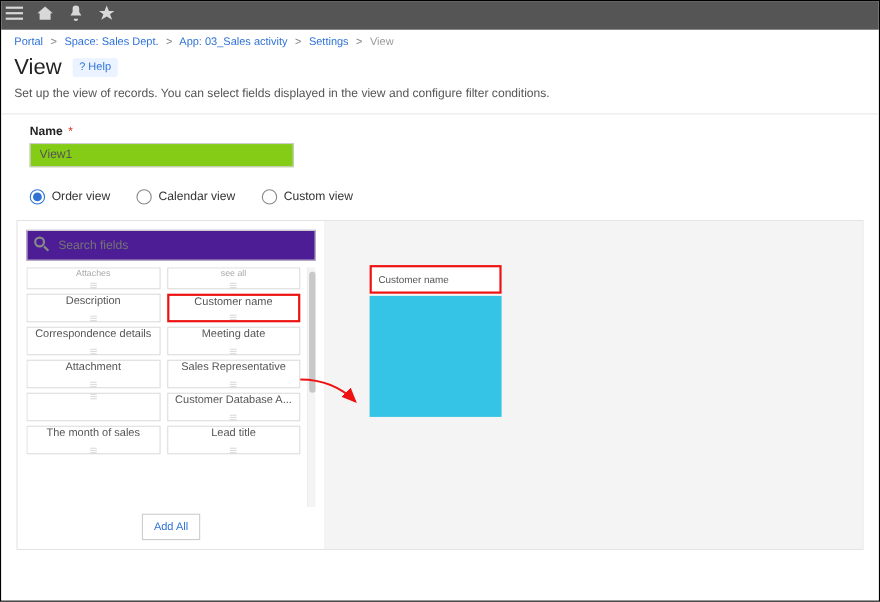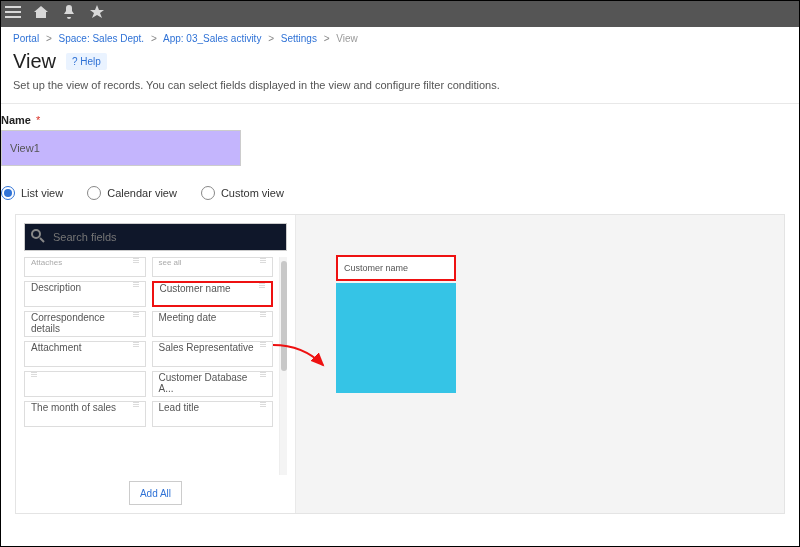--- a/index.html
+++ b/index.html
@@ -6,37 +6,37 @@
   body { width: 800px; height: 547px; overflow: hidden; background: #fff; border: 1px solid #000; }
   .topbar { background: #555; height: 26px; display: flex; align-items: center; padding: 0 4px; gap: 12px; }
   .topbar svg { fill: #d8d8d8; }
   .breadcrumb { font-size: 10px; color: #2f72d6; padding: 6px 12px 2px; }
   .breadcrumb .sep { color: #888; margin: 0 4px; }
   .breadcrumb .cur { color: #999; }
   .pg-title-row { display: flex; align-items: center; gap: 10px; padding: 4px 12px 2px; }
   .pg-title { font-size: 20px; font-weight: 400; color: #222; }
   .help-link { font-size: 10px; color: #2f72d6; background: #eaf3ff; padding: 3px 6px; border-radius: 2px; cursor: pointer; }
   .desc { font-size: 11px; color: #555; padding: 4px 12px 12px; border-bottom: 1px solid #e8e8e8; }
-  .section { padding: 10px 0 4px; }
+  .section { padding: 10px 26px 4px; }
   .label { font-size: 11px; font-weight: bold; color: #222; margin-bottom: 4px; }
   .req { color: #d93025; margin-left: 2px; font-weight: normal; }
-  .name-input { width: 240px; height: 36px; border: 1px solid #ccc; font-size: 11px; padding: 0 8px; color: #555; background:#c4b5fd;}
+  .name-input { width: 240px; height: 22px; border: 1px solid #ccc; font-size: 11px; padding: 0 8px; color: #555; background:#84cc16;}
   .radios { display: flex; gap: 24px; margin-top: 6px; font-size: 11px; color: #333; align-items: center;}
   .radio { display: flex; align-items: center; gap: 6px; cursor: pointer; }
   .radio .dot { width: 14px; height: 14px; border: 1px solid #888; border-radius: 50%; display:flex; align-items:center; justify-content:center;}
   .radio.checked .dot { border-color: #2f72d6; }
   .radio.checked .dot::after { content:""; width:8px; height:8px; background:#2f72d6; border-radius:50%; }
   .fields-panel { margin: 10px 14px 0; border: 1px solid #e4e4e4; display:flex; background:#fff; height: 300px; }
   .left-col { width: 280px; border-right: 1px solid #e9e9e9; padding: 8px; display:flex; flex-direction:column; overflow:hidden;}
   .search-wrap { position: relative; margin-bottom: 6px; }
-  .search-input { width: 100%; height: 28px; border: 1px solid #ccc; font-size: 11px; padding: 0 8px 0 28px; color:#888; background:#0f172a;}
+  .search-input { width: 100%; height: 28px; border: 1px solid #ccc; font-size: 11px; padding: 0 8px 0 28px; color:#888; background:#4c1d95;}
   .search-icon { position:absolute; left:6px; top:5px; }
   .pill-area { flex:1; display:flex; gap:6px; overflow:hidden; position:relative;}
   .pill-col { flex:1; display:flex; flex-direction:column; gap:4px; }
-  .pill { border: 1px solid #ddd; background: #fff; height: 26px; font-size: 10px; color:#555; display:flex; align-items:flex-start; padding: 0 6px; justify-content:space-between; cursor: grab;}
+  .pill { border: 1px solid #ddd; background: #fff; height: 26px; font-size: 10px; color:#555; display:flex; align-items:center; padding: 0 6px; justify-content:space-between; cursor: grab; flex-direction: column;}
   .pill .grip { width:6px; display:flex; flex-direction:column; gap:1px; opacity:0.35;}
   .pill .grip span{height:1px;background:#999;}
   .pill.hl { border: 2px solid #e11; }
   .pill.tiny { font-size: 8px; color:#aaa; height:20px; }
   .scroll-track { width: 8px; background:#f4f4f4; border-left:1px solid #eee; position:relative;}
   .scroll-thumb { position:absolute; left:1px; width:6px; background:#c8c8c8; border-radius:3px; top:4px; height:110px; cursor:pointer;}
   .add-all { border:1px solid #ccc; background:#fff; font-size:10px; color:#2f72d6; height:24px; width:53px; align-self:center; margin-top:6px; cursor:pointer;}
   .right-col { flex:1; background:#f4f4f4; position:relative; padding: 40px 0 0 40px;}
   .drop-pill { border:2px solid #e11; background:#fff; height:26px; width:120px; font-size:9px; color:#555; display:flex; align-items:center; padding:0 6px; justify-content:space-between; position:absolute; top:40px; left:40px;}
   .drop-shadow { position:absolute; top:68px; left:40px; width:120px; height:110px; background:#35c4e6; }
@@ -85,21 +85,21 @@
     <span>Name</span>
     <span class="req">*</span>
   </div>
   <input class="name-input" value="View1" style="">
 </div>
 
 <div class="section">
   <div class="radios">
     <div class="radio checked">
         <span class="dot"></span>
-        <span>List view</span>
+        <span>Order view</span>
       </div>
     <div class="radio">
         <span class="dot"></span>
         <span>Calendar view</span>
       </div>
     <div class="radio">
         <span class="dot"></span>
         <span>Custom view</span>
       </div>
   </div>

